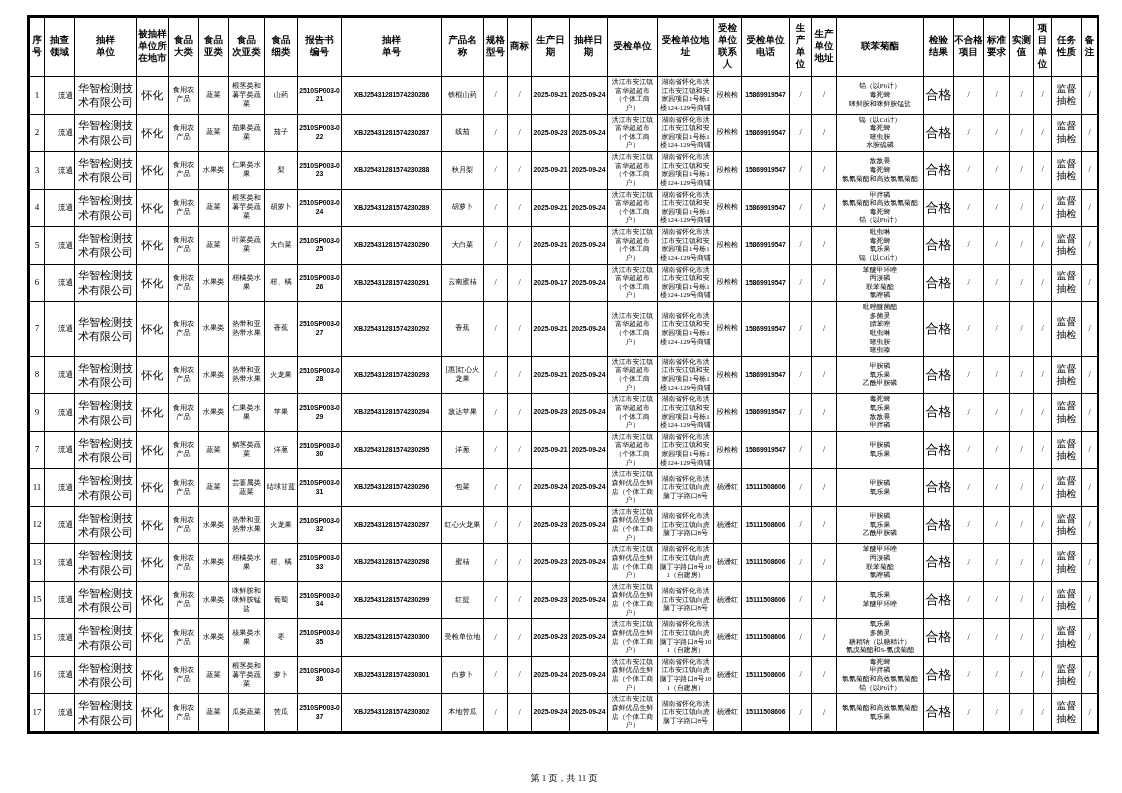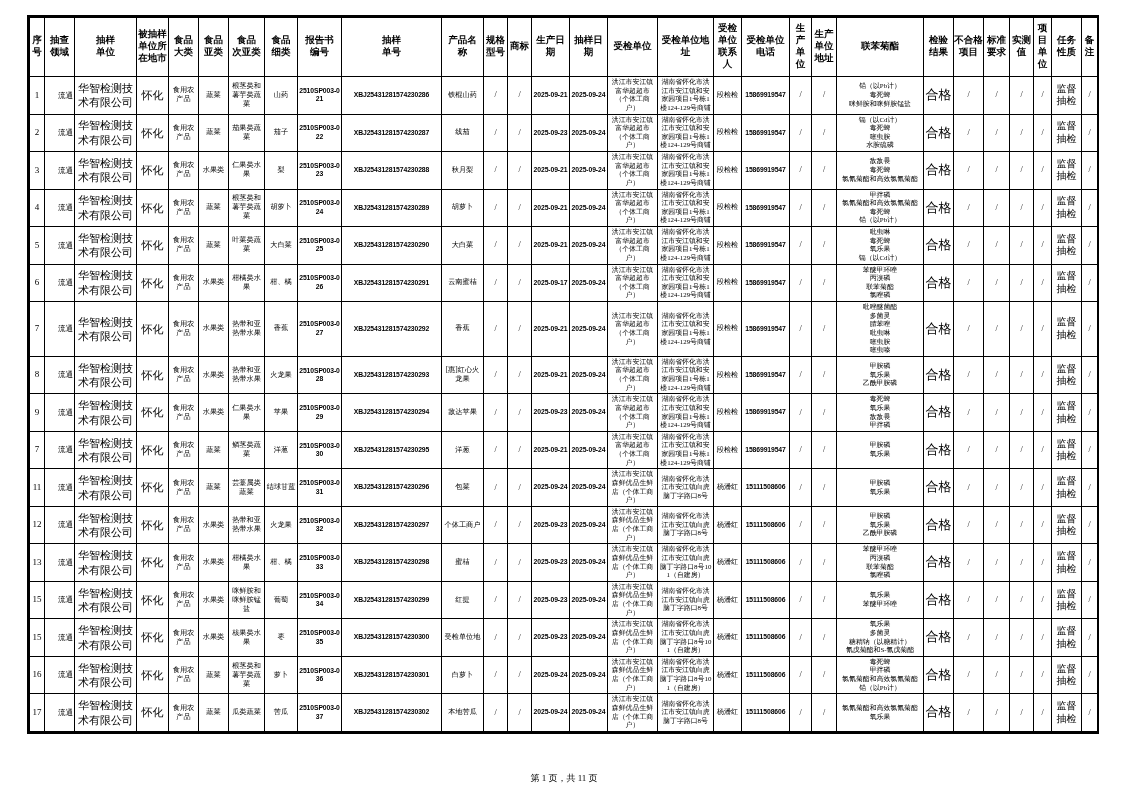--- a/index.html
+++ b/index.html
@@ -526,21 +526,21 @@
             <td>流通</td>
             <td>华智检测技术有限公司</td>
             <td>怀化</td>
             <td>食用农
 产品</td>
             <td>水果类</td>
             <td>热带和亚热带水果</td>
             <td>火龙果</td>
             <td>2510SP003-032</td>
             <td>XBJ25431281574230297</td>
-            <td>个体工商户</td>
+            <td>红心火龙果</td>
             <td>/</td>
             <td>/</td>
             <td>2025-09-23</td>
             <td>2025-09-24</td>
             <td>洪江市安江镇森鲜优品生鲜店（个体工商户）</td>
             <td>湖南省怀化市洪江市安江镇白虎脑丁字路口8号</td>
             <td>杨潘红</td>
             <td>15111508606</td>
             <td>/</td>
             <td>/</td>

